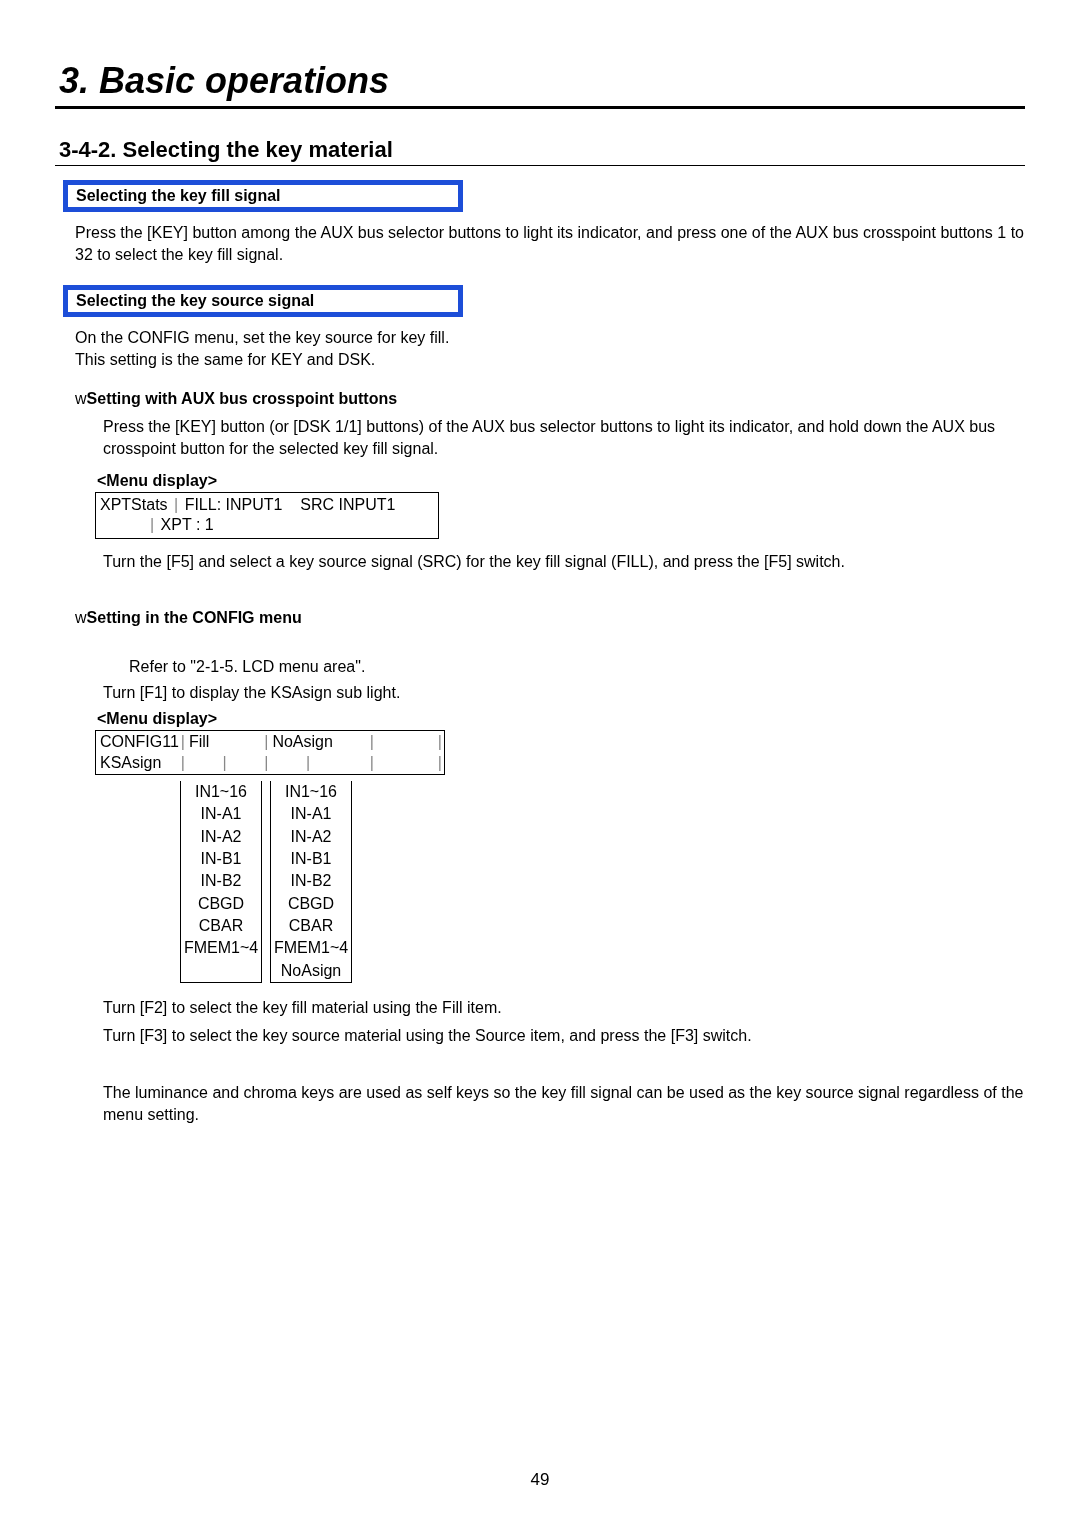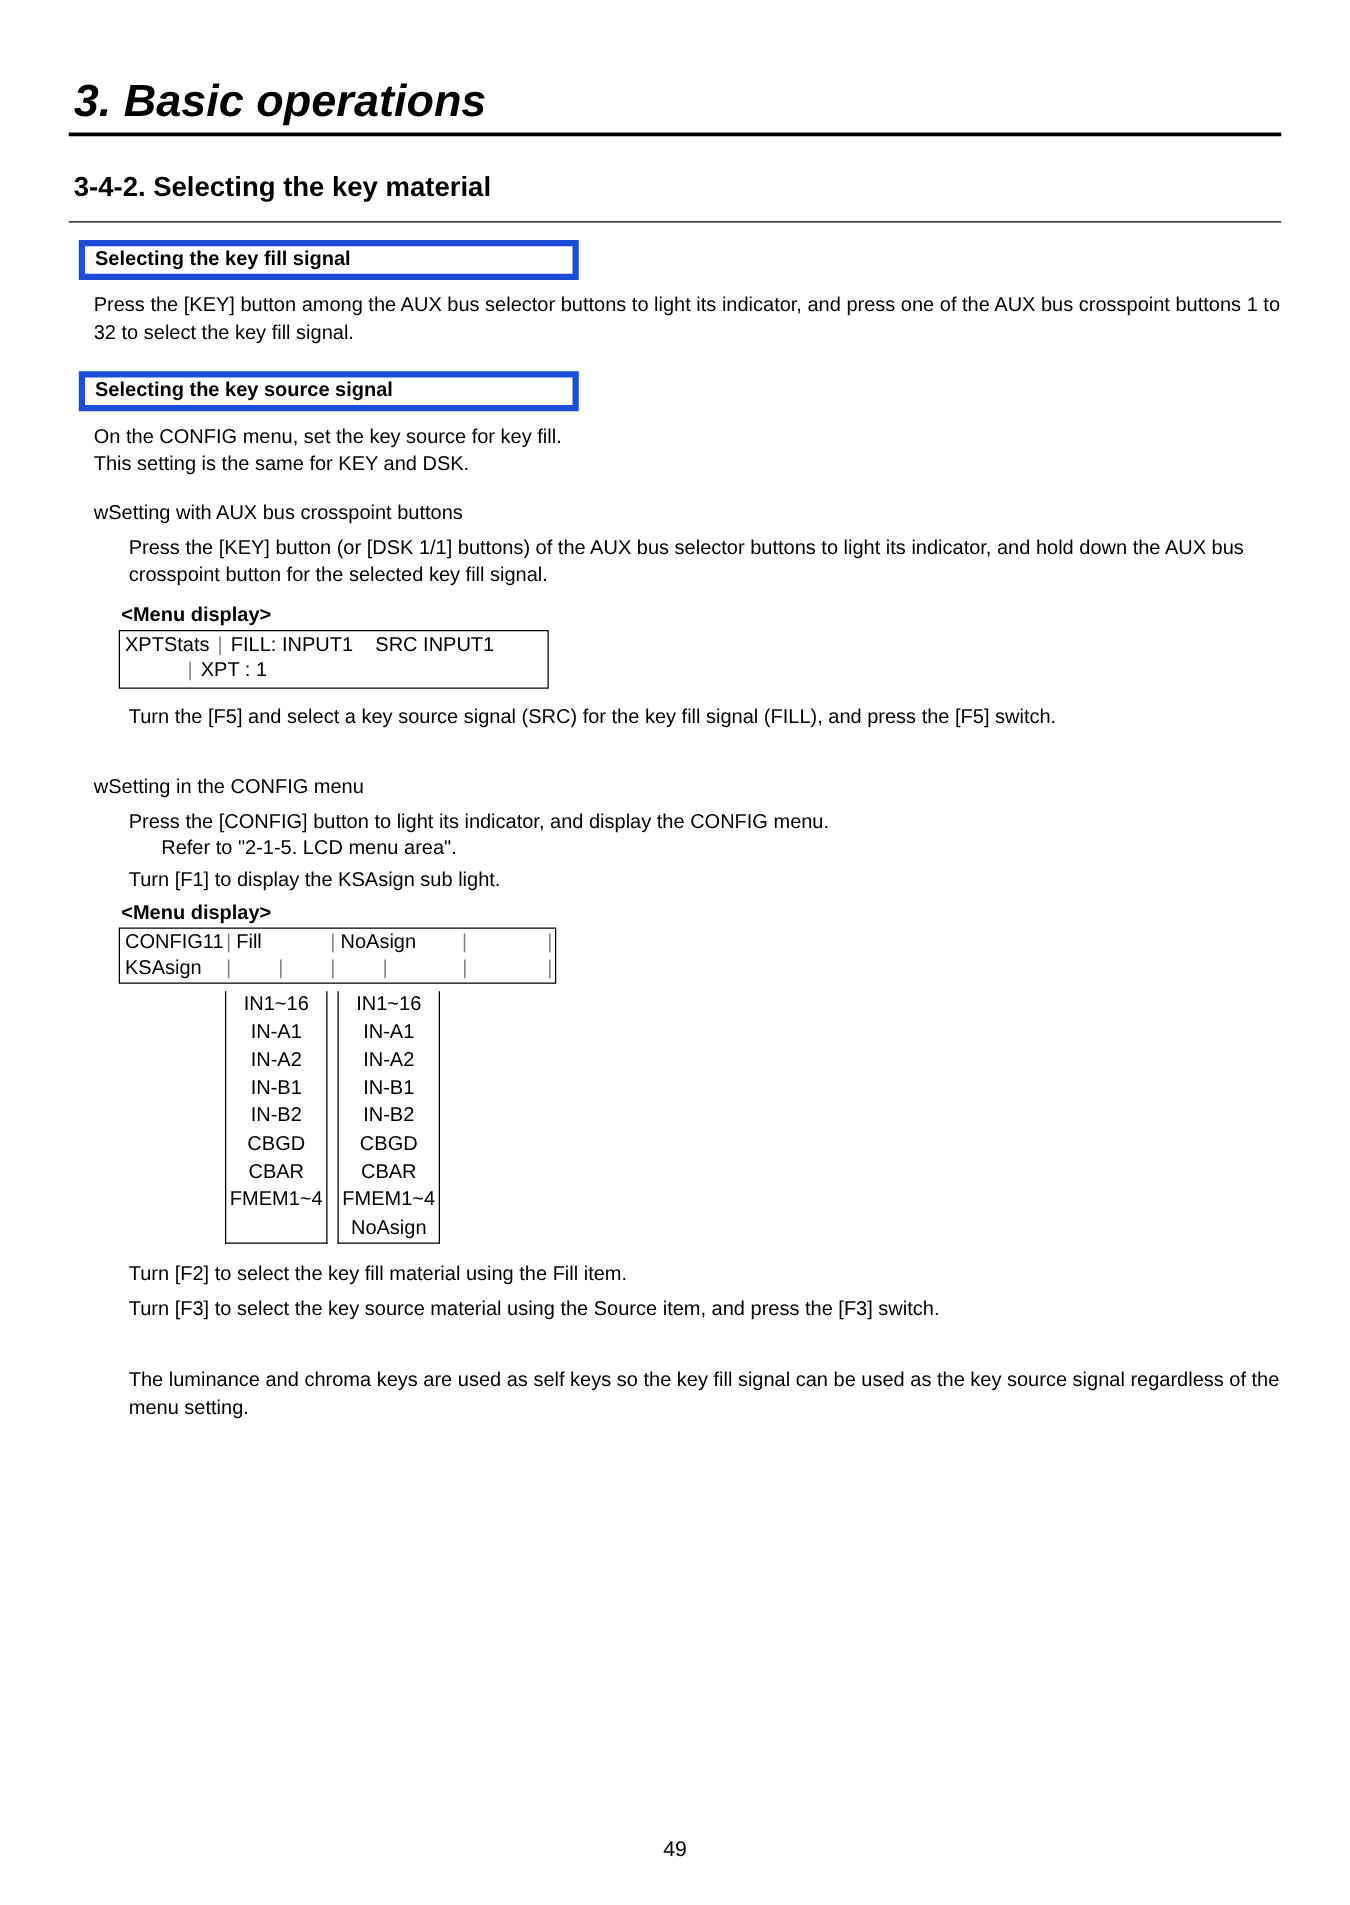--- a/index.html
+++ b/index.html
@@ -23,21 +23,21 @@
       padding-bottom: 4px;
       border-bottom: 3px solid #000;
       margin-bottom: 28px;
       padding-left: 4px;
     }
     .section-title {
       font-weight: bold;
       font-size: 22px;
       margin-bottom: 14px;
       border-bottom: 1px solid #000;
-      padding-bottom: 14px;
+      padding-bottom: 2px;
       padding-left: 4px;
     }
     .box-title {
       border: 5px solid #1d4ed8;
       padding: 2px 8px;
       font-weight: bold;
       font-size: 16px;
       width: 400px;
       margin-left: 8px;
       margin-bottom: 10px;
@@ -53,21 +53,21 @@
       line-height: 1.35;
       margin-left: 48px;
       margin-bottom: 12px;
     }
     .sub-title {
       font-size: 16px;
       margin-left: 20px;
       margin-bottom: 8px;
     }
     .sub-title .bold {
-      font-weight: normal;
+      font-weight: bold;
     }
     .menu-display-label {
       font-weight: bold;
       font-size: 16px;
       margin-left: 42px;
       margin-bottom: 2px;
     }
     .menu-box1 {
       border: 1px solid #000;
       margin-left: 40px;
@@ -170,21 +170,21 @@
 </div>
 
 <div class="body-text2">Turn the [F5] and select a key source signal (SRC) for the key fill signal (FILL), and press the [F5] switch.</div>
 
 <div class="spacer-md"></div>
 
 <div class="sub-title">
   <span>w</span><span class="bold">Setting in the CONFIG menu</span>
 </div>
 <div class="body-text2" style="margin-bottom:4px;">
-  <span>Press the [CONFIG] button to light its indicator, and display the CONFIG menu.</span><br>
+  <br>
   <span style="padding-left:26px;">Refer to "2-1-5. LCD menu area".</span>
 </div>
 <div class="body-text2" style="margin-bottom:6px;">Turn [F1] to display the KSAsign sub light.</div>
 
 <div class="menu-display-label">&lt;Menu display&gt;</div>
 <div class="menu-box2">
   <div class="menu-row">
     <span class="menu-cell-1">CONFIG11</span>
       <span class="divider">|</span>
     <span class="menu-cell-2" style="padding-left:2px;">Fill</span>

